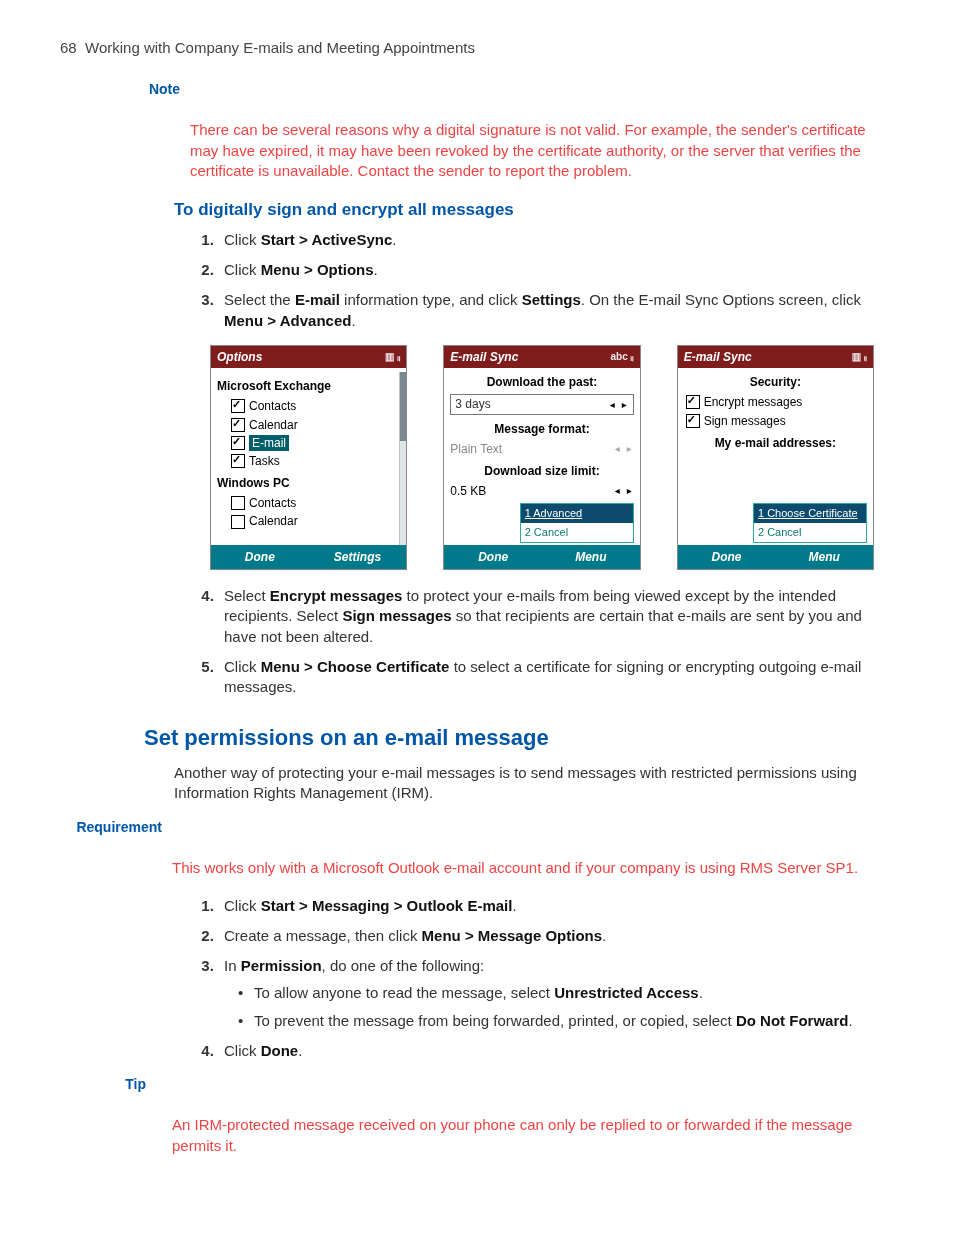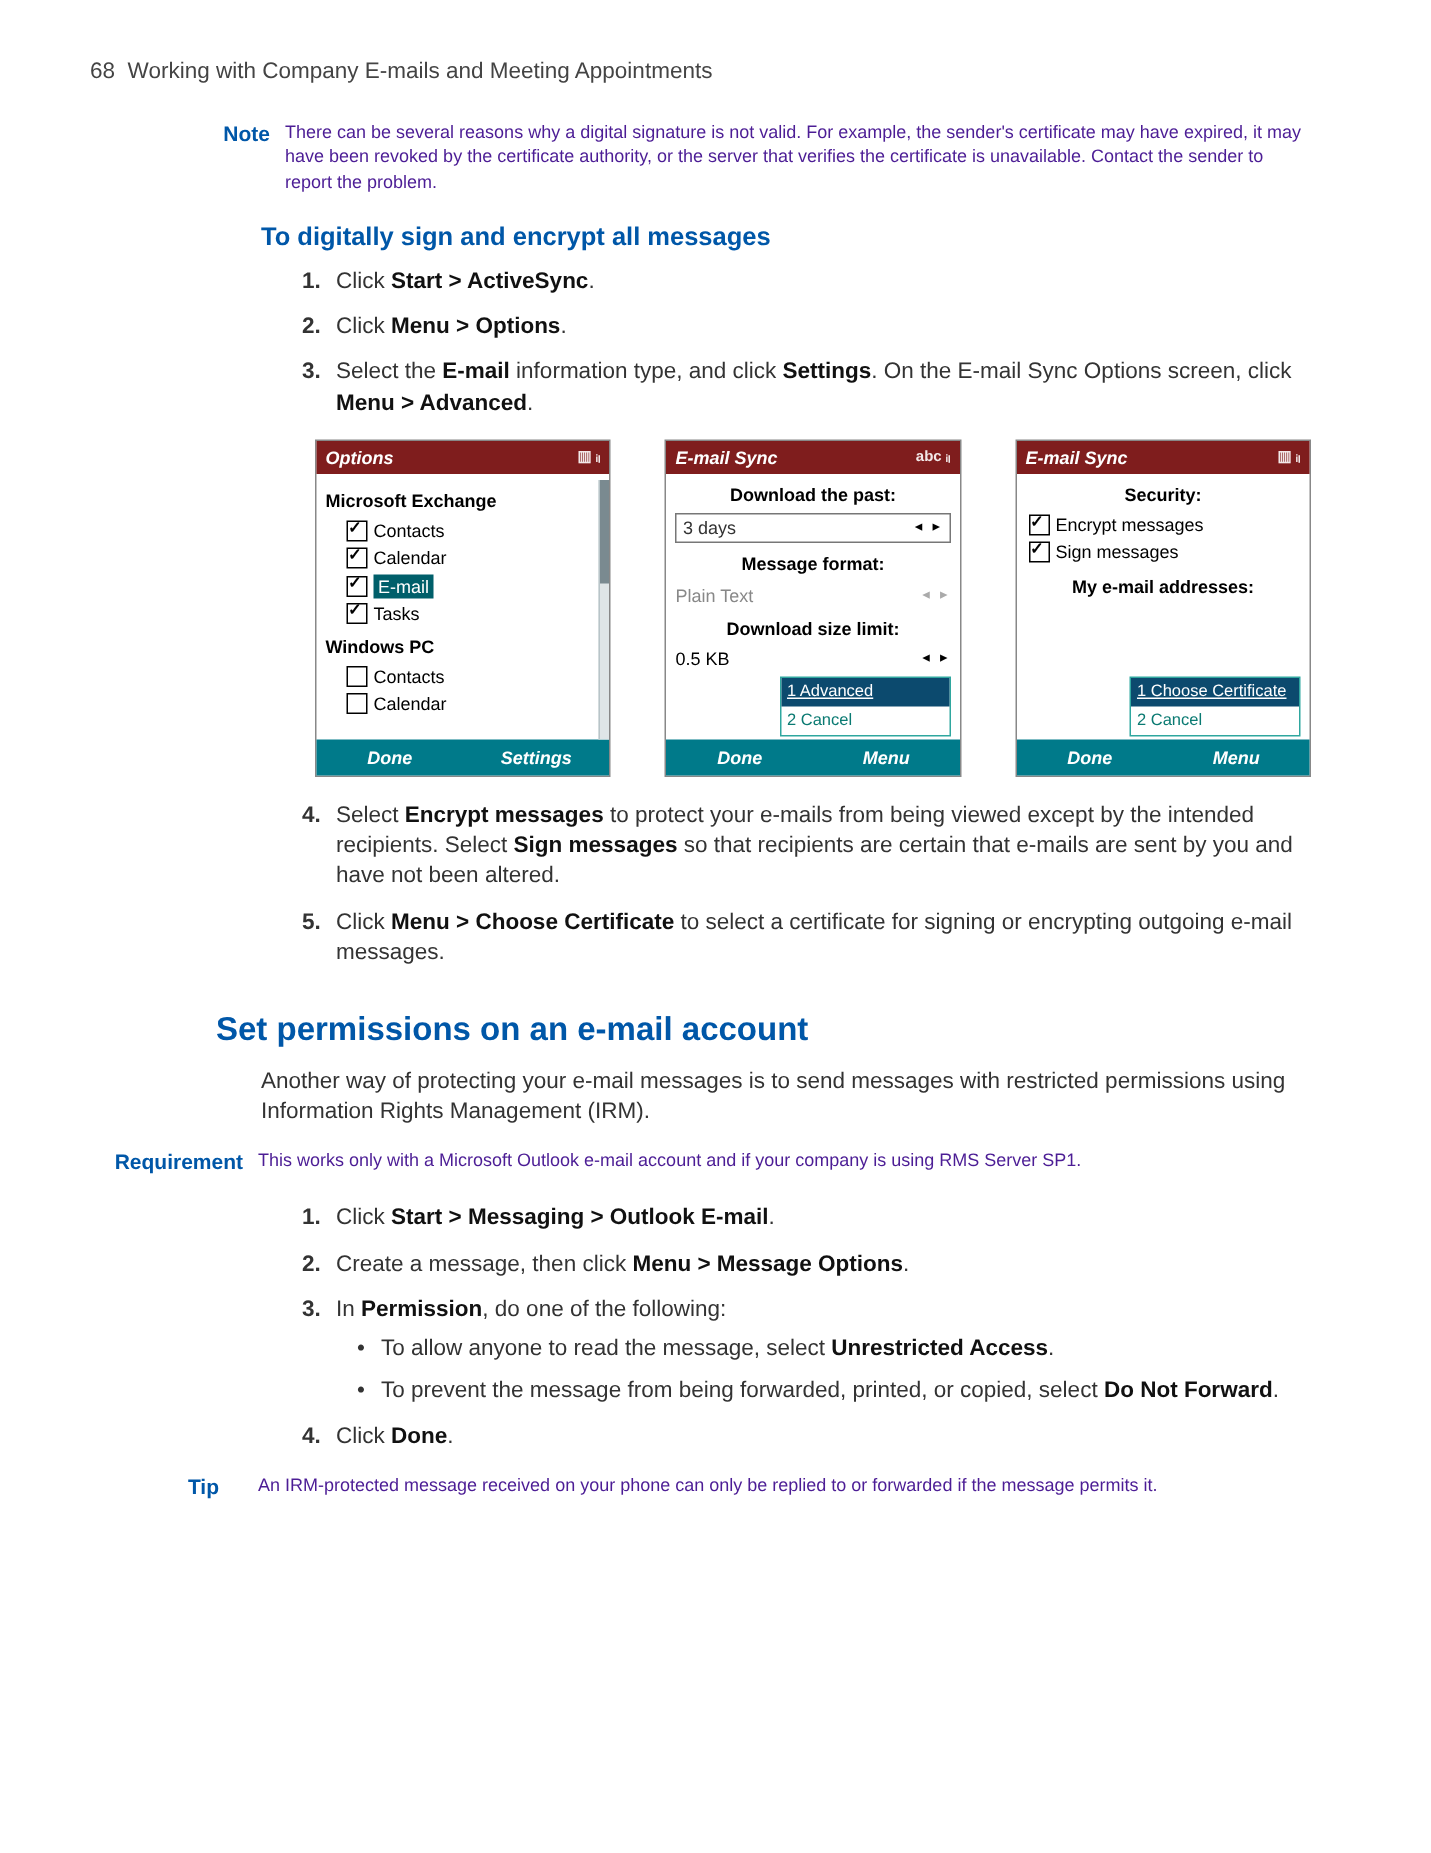--- a/index.html
+++ b/index.html
@@ -45,23 +45,24 @@
   }
   .tip-label {
     color: #0057a8;
     font-weight: bold;
     font-size: 14px;
     min-width: 24px;
     text-align: right;
     margin-right: 26px;
   }
   .note-text, .req-text, .tip-text {
-    color: #4c1d95;
-    font-size: 12px;
+    color: #ef4444;
+    font-size: 15px;
     flex: 1;
+    margin-top: 40px;
   }
   .h4 {
     color: #0057a8;
     font-weight: bold;
     font-size: 17px;
     margin: 18px 0 8px 34px;
   }
   .bodytext {
     margin: 0 0 14px 34px;
     color: #333;
@@ -378,21 +379,21 @@
 
     <ol class="steps" start="4">
       <li>
         <span>Select </span><b>Encrypt messages</b><span> to protect your e-mails from being viewed except by the intended recipients. Select </span><b>Sign messages</b><span> so that recipients are certain that e-mails are sent by you and have not been altered.</span>
       </li>
       <li>
         <span>Click </span><b>Menu &gt; Choose Certificate</b><span> to select a certificate for signing or encrypting outgoing e-mail messages.</span>
       </li>
     </ol>
 
-    <div class="h2">Set permissions on an e-mail account</div>
+    <div class="h2">Set permissions on an e-mail message</div>
     <p class="bodytext">Another way of protecting your e-mail messages is to send messages with restricted permissions using Information Rights Management (IRM).</p>
 
     <div class="req-row" style="margin-left:-64px">
       <div class="req-label">Requirement</div>
       <div class="req-text">This works only with a Microsoft Outlook e-mail account and if your company is using RMS Server SP1.</div>
     </div>
 
     <ol class="steps">
       <li>
         <span>Click </span><b>Start &gt; Messaging &gt; Outlook E-mail</b><span>.</span>

